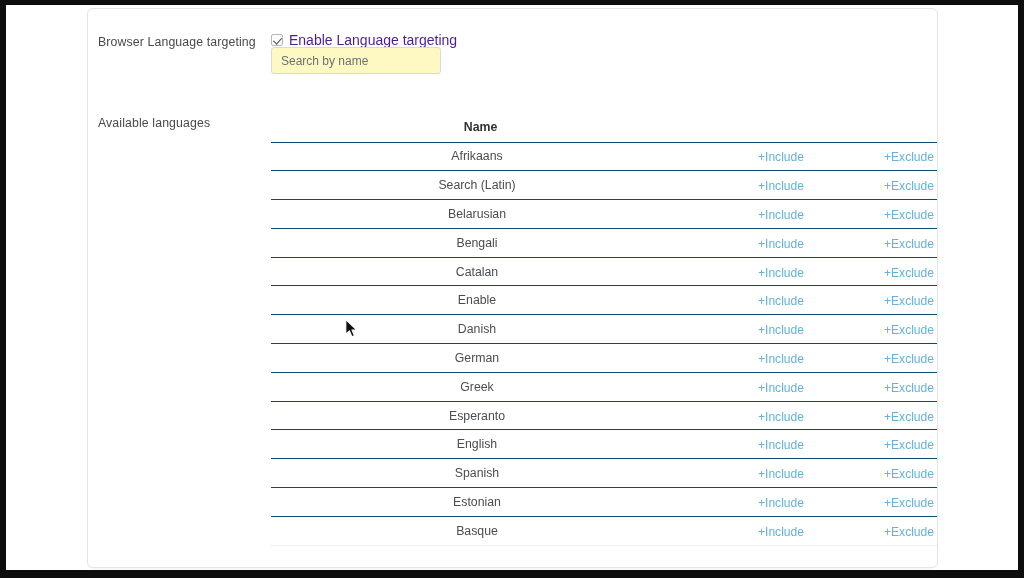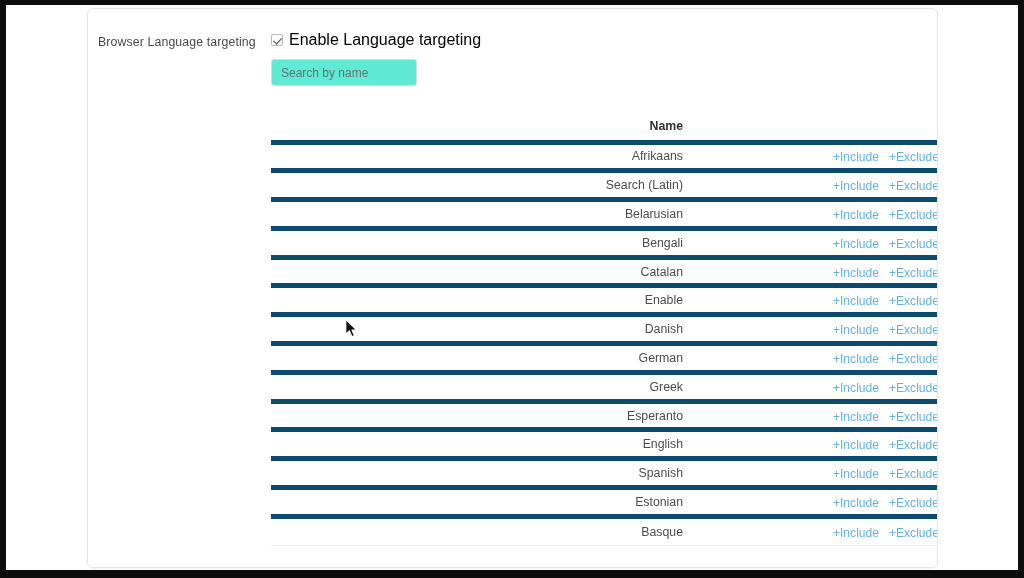--- a/index.html
+++ b/index.html
@@ -95,34 +95,34 @@
     position: absolute;
     left: 3px;
     top: 1px;
     width: 4px;
     height: 7px;
     border: solid #4c4f52;
     border-width: 0 1.6px 1.6px 0;
     transform: rotate(42deg);
   }
   #enable-targeting-label {
-    font-size: 16px;
-    color: #000000;
+    font-size: 14px;
+    color: #4c1d95;
     white-space: nowrap;
     cursor: pointer;
   }
 
   
   #search-input {
     position: absolute;
     left: 3px;
-    top: 50px;
-    width: 146px;
+    top: 38px;
+    width: 170px;
     height: 27px;
-    background: #5eead4;
+    background: #fef9c3;
     border: 1px solid #d4dade;
     border-radius: 3px;
     font-family: "Liberation Sans", sans-serif;
     font-size: 12px;
     color: #5c6063;
     padding: 0 9px;
     outline: none;
   }
   #search-input::placeholder { color: #6b7074; opacity: 1; }
 
@@ -130,36 +130,36 @@
   #languages-table {
     position: absolute;
     left: 3px;
     top: 103px;
     width: 668px;
     border-collapse: collapse;
     table-layout: fixed;
   }
   #languages-table th,
   #languages-table td {
-    text-align: right;
+    text-align: center;
     vertical-align: middle;
     padding: 0;
   }
   #languages-table th {
     height: 30px;
     font-size: 12.3px;
     font-weight: bold;
     color: #2f3133;
     padding-left: 7px;
   }
   .col-name    { width: 412px; }
   .col-include { width: 196px; }
   .col-exclude { width: 60px; }
 
-  #languages-table tbody tr { border-top: 5px solid #0c4a6e; }
+  #languages-table tbody tr { border-top: 1px solid #0c4a6e; }
   #languages-table tbody tr:last-child { border-bottom: 1px solid #eceef0; }
 
   #languages-table tbody td { height: 28.8px; }
 
   .cell-language-name {
     font-size: 12.3px;
     color: #4a4d50;
     padding-left: 7px;
     white-space: nowrap;
   }
@@ -186,20 +186,21 @@
 </head>
 <body>
 
 <div id="viewport-frame">
   <div id="page-surface">
 
     <div id="settings-card">
 
       <div class="field-label" id="label-browser-language">Browser Language targeting</div>
 
+      <div class="field-label" id="label-available-languages">Available languages</div>
 
       <div id="controls-column">
 
         <div id="enable-targeting-row">
           <span id="enable-targeting-checkbox"></span>
           <span id="enable-targeting-label">Enable Language targeting</span>
         </div>
 
         <input id="search-input" type="text" placeholder="Search by name" style="">
 

